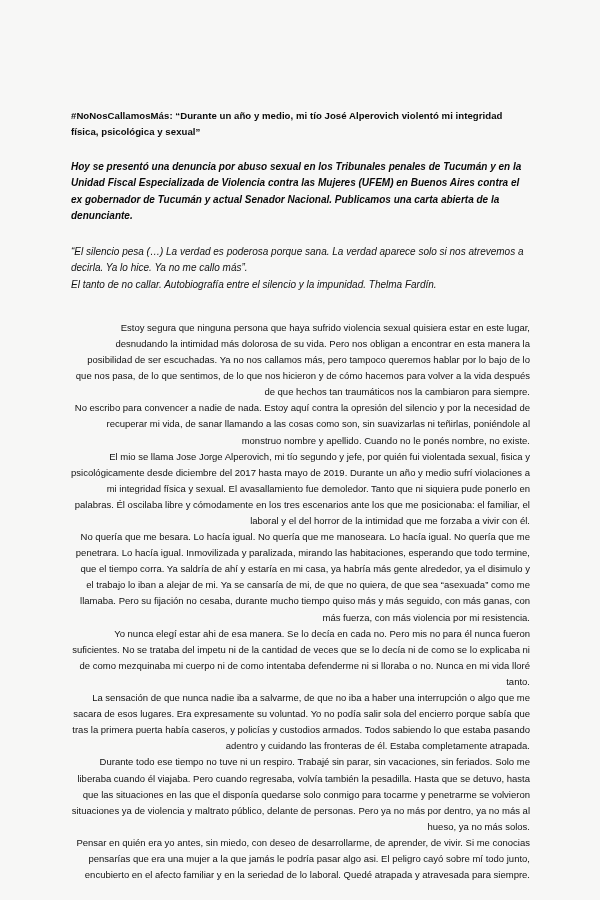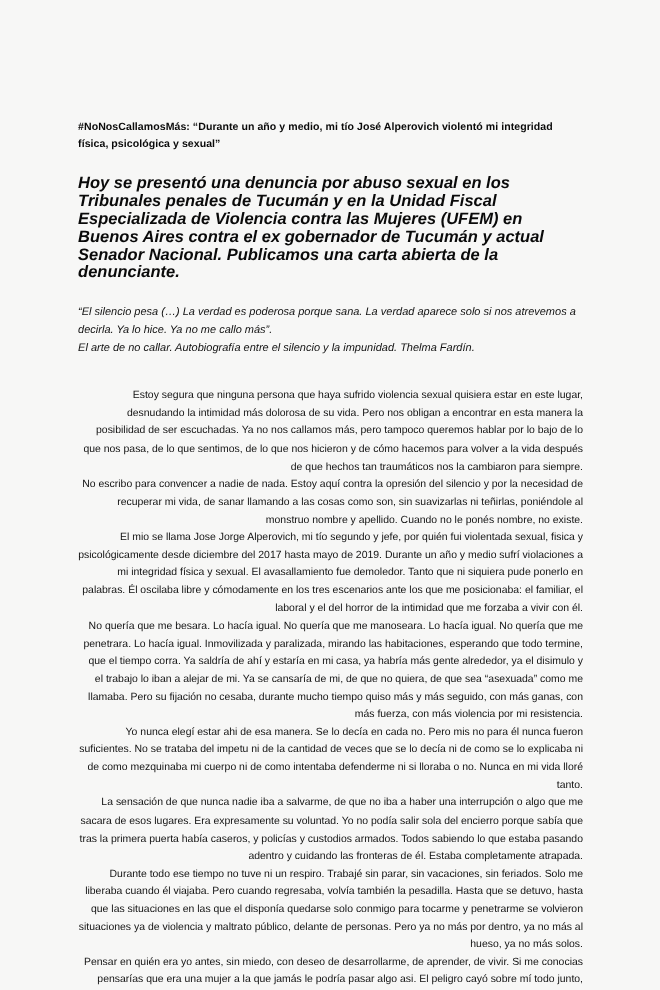--- a/index.html
+++ b/index.html
@@ -32,21 +32,21 @@
     font-size: 9.6px;
     font-weight: bold;
     line-height: 15.6px;
     letter-spacing: 0.005em;
     margin: 0;
     color: #0a0a0a;
   }
 
   
   .lede {
-    font-size: 15px;
+    font-size: 10px;
     font-weight: bold;
     font-style: italic;
     line-height: 16.2px;
     margin: 20px 0 0 0;
     color: #0a0a0a;
   }
 
   
   .pullquote {
     font-size: 10px;
@@ -86,21 +86,21 @@
 <body>
 
 <div id="page">
 
   <h1 class="headline">#NoNosCallamosMás: “Durante un año y medio,  mi tío José Alperovich violentó mi integridad física, psicológica y sexual”</h1>
 
   <p class="lede">Hoy se presentó una denuncia por abuso sexual en los Tribunales penales de Tucumán y en la Unidad Fiscal Especializada de Violencia contra las Mujeres (UFEM) en Buenos Aires contra el ex gobernador de Tucumán y actual Senador Nacional. Publicamos una carta abierta de la denunciante.</p>
 
   <div class="pullquote">
     <span>“El silencio pesa (…) La verdad es poderosa porque sana. La verdad aparece solo si nos atrevemos a decirla. Ya lo hice. Ya no me callo más”.</span>
-    <span class="attribution">El arte de no callar. Autobiografía entre el silencio y la impunidad. Thelma Fardín.</span>
+    <span class="attribution">El tanto de no callar. Autobiografía entre el silencio y la impunidad. Thelma Fardín.</span>
   </div>
 
   <div class="body-copy">
     <p>Estoy segura que ninguna persona que haya sufrido violencia sexual quisiera estar en este lugar, desnudando la intimidad más dolorosa de su vida. Pero nos obligan a encontrar en esta manera la posibilidad de ser escuchadas. Ya no nos callamos más, pero tampoco queremos hablar por lo bajo de lo que nos pasa, de lo que sentimos, de lo que nos hicieron y de cómo hacemos para volver a la vida después de que hechos tan traumáticos nos la cambiaron para siempre.</p>
     <p>No escribo para convencer a nadie de nada. Estoy aquí contra la opresión del silencio y por la necesidad de recuperar mi vida, de sanar llamando a las cosas como son, sin suavizarlas ni teñirlas,  poniéndole al monstruo nombre y apellido. Cuando no le ponés nombre, no existe.</p>
     <p>El mio se llama Jose Jorge Alperovich, mi tío segundo y jefe, por quién fui violentada sexual, fisica y psicológicamente desde diciembre del 2017 hasta mayo de 2019.  Durante un año y medio sufrí violaciones a mi integridad física y sexual. El avasallamiento fue demoledor. Tanto que ni siquiera pude ponerlo en palabras. Él oscilaba libre y cómodamente en los tres escenarios ante los que me posicionaba: el familiar, el laboral y el del horror de la intimidad que me forzaba a vivir con él.</p>
     <p>No quería que me besara. Lo hacía igual. No quería que me manoseara. Lo hacía igual. No quería que me penetrara. Lo hacía igual. Inmovilizada y paralizada, mirando las habitaciones, esperando que todo termine, que el tiempo corra. Ya saldría de ahí y estaría en mi casa, ya habría más gente alrededor, ya el disimulo y el trabajo lo iban a alejar de mi. Ya se cansaría de mi, de que no quiera, de que sea “asexuada” como me llamaba. Pero su fijación no cesaba, durante mucho tiempo quiso más y más seguido, con más ganas, con más fuerza, con más violencia por mi resistencia.</p>
     <p>Yo nunca elegí estar ahi de esa manera. Se lo decía en cada no. Pero mis no para él nunca fueron suficientes. No se trataba del impetu ni de la cantidad de veces que se lo decía ni de como se lo explicaba ni de como mezquinaba  mi cuerpo ni de como intentaba defenderme ni si lloraba o no. Nunca en mi vida lloré tanto.</p>
     <p>La sensación de que nunca nadie iba a salvarme, de que no iba a haber una interrupción o algo que me sacara de esos lugares. Era expresamente su voluntad. Yo no podía salir sola del encierro porque sabía que tras la primera puerta había caseros, y policías y custodios armados. Todos sabiendo lo que estaba pasando adentro y cuidando las fronteras de él. Estaba completamente atrapada.</p>
     <p>Durante todo ese tiempo no tuve ni un respiro. Trabajé sin parar, sin vacaciones, sin feriados. Solo me liberaba cuando él viajaba. Pero cuando regresaba, volvía también la pesadilla. Hasta que se detuvo, hasta que las situaciones en las que el disponía quedarse solo conmigo para tocarme y penetrarme se volvieron situaciones ya de violencia y maltrato público, delante de personas. Pero ya no más por dentro, ya no más al hueso, ya no más solos.</p>

